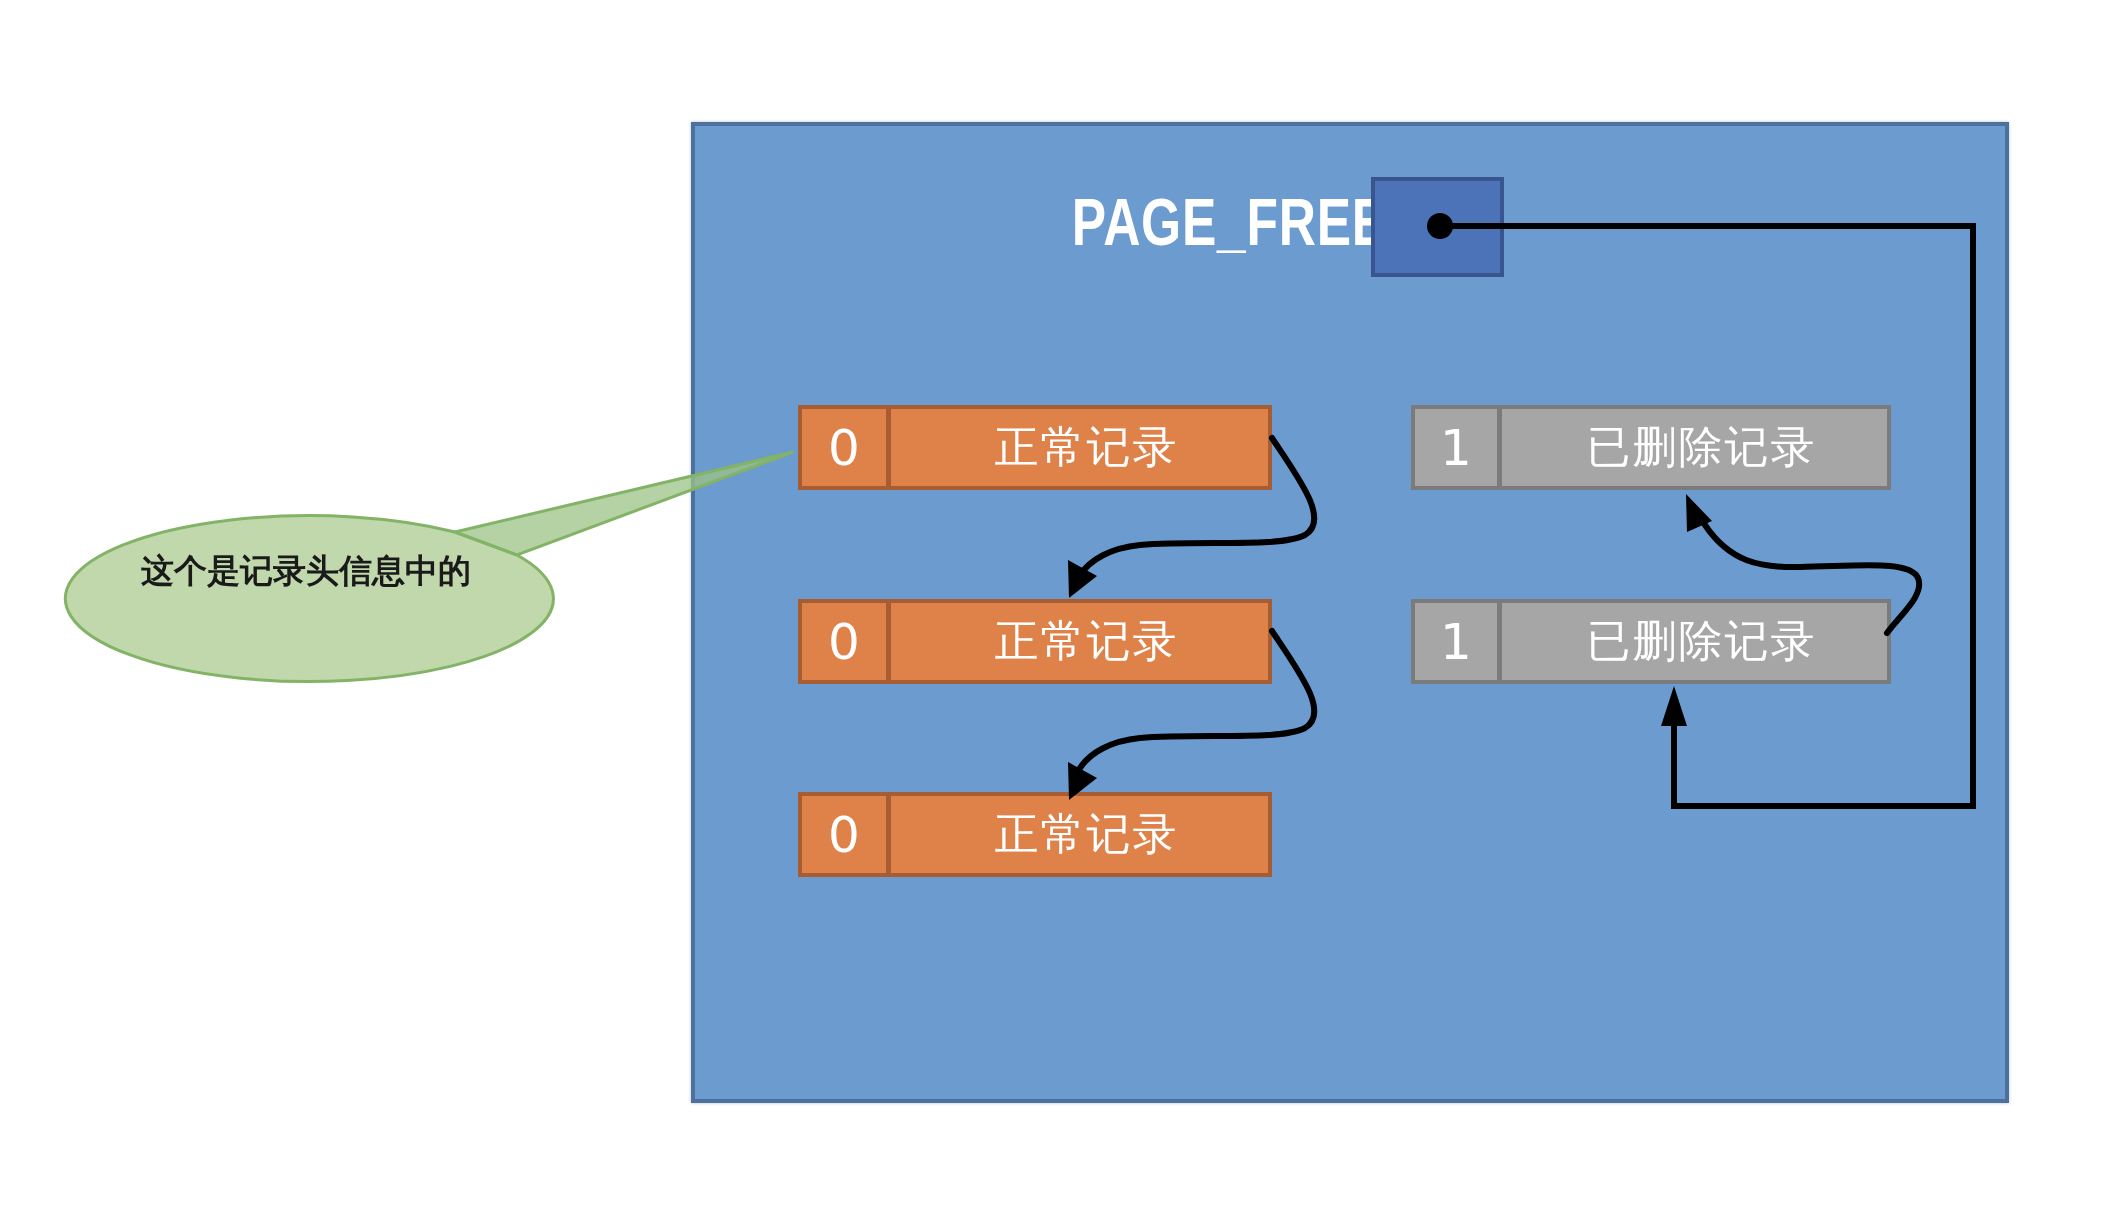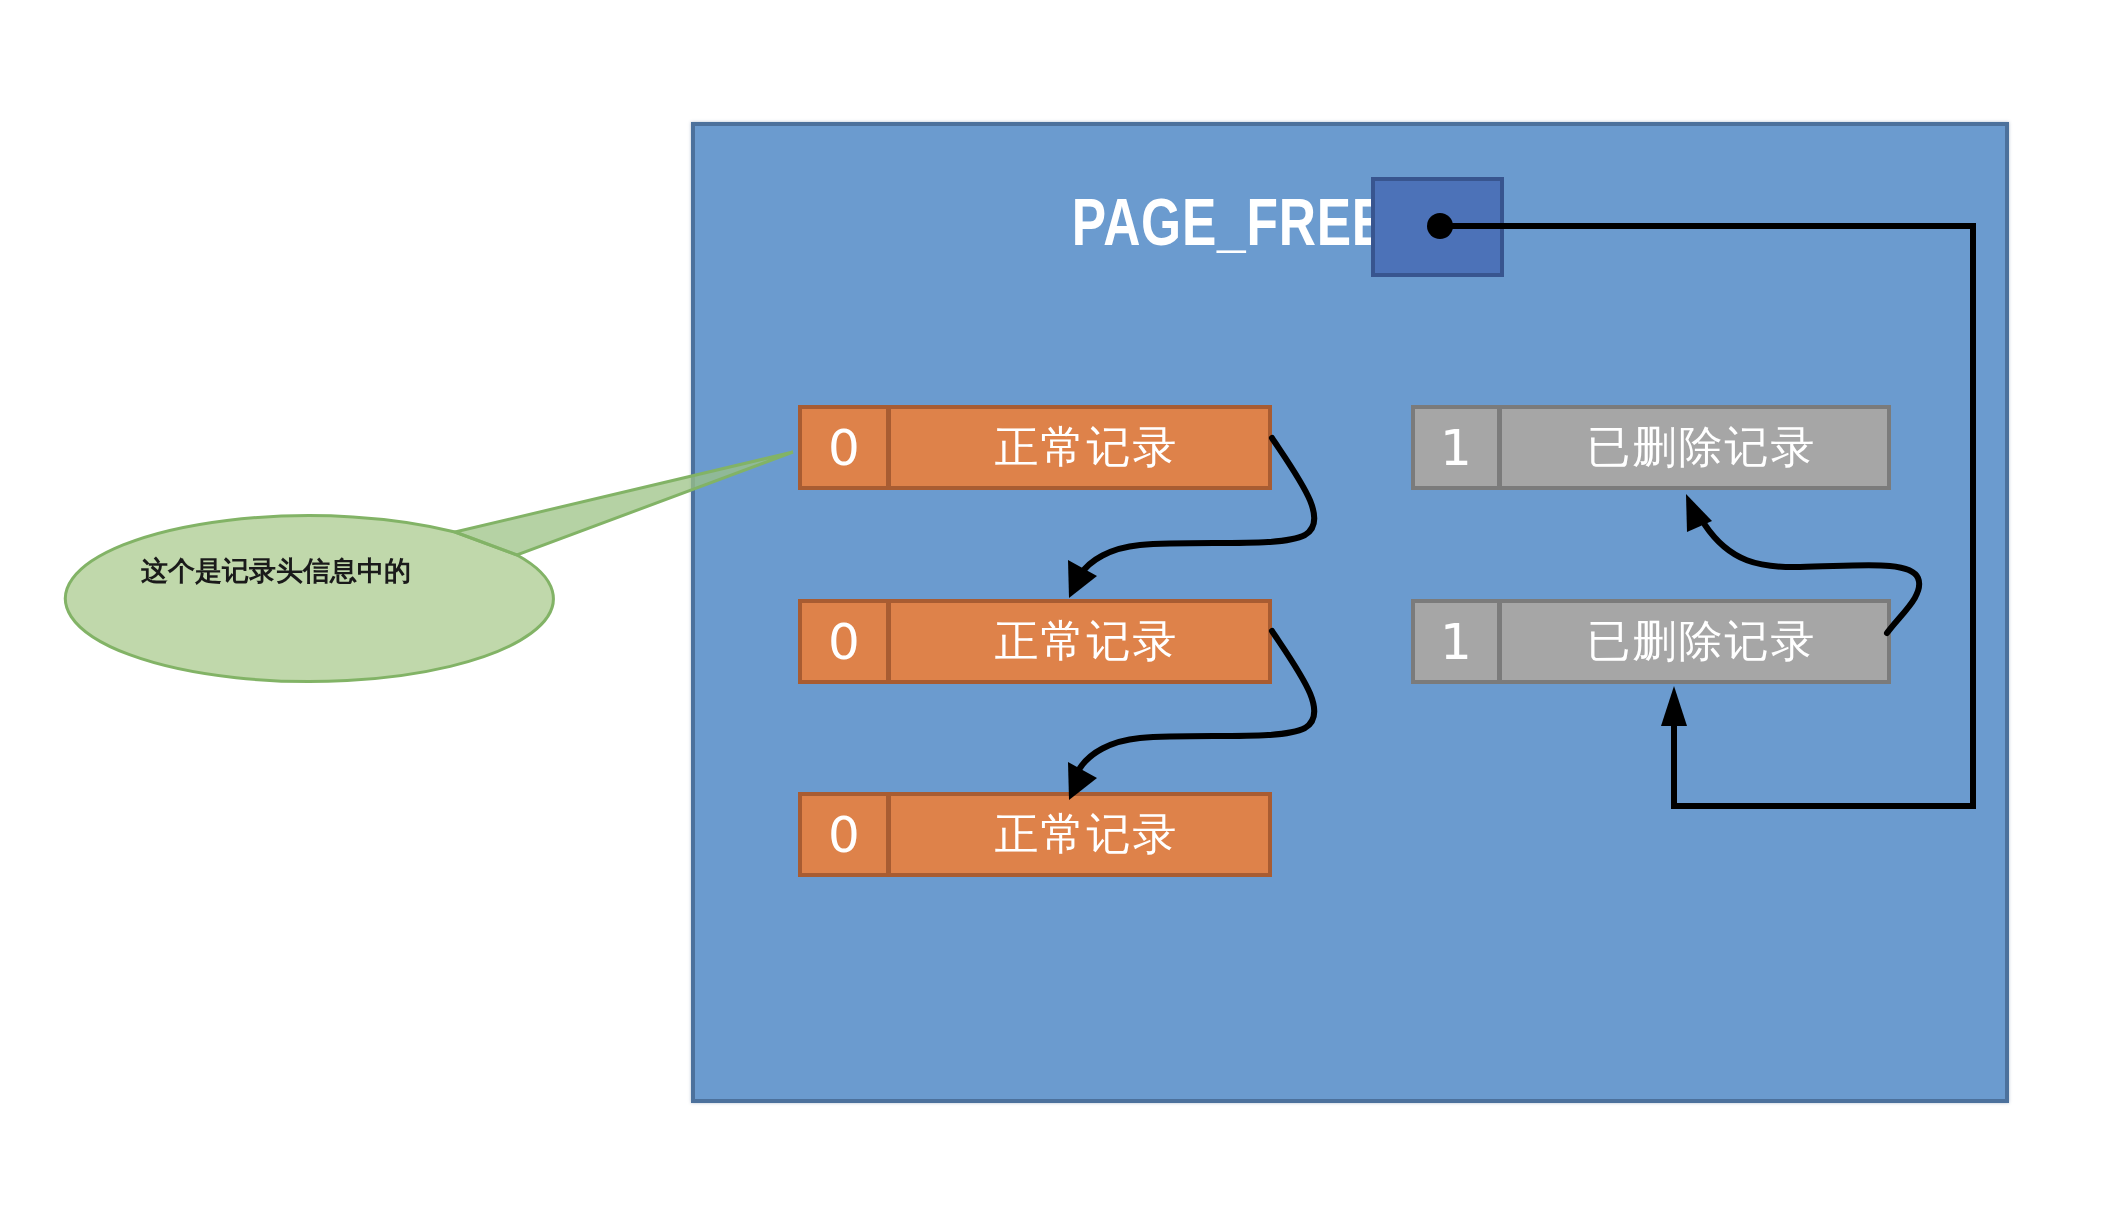--- a/index.html
+++ b/index.html
@@ -30,21 +30,21 @@
   }
   .record.normal .flag { border-right: 5px solid #a85c32; }
   .record.deleted .flag { border-right: 5px solid #7b7b7b; width: 82px; }
   .record .name {
     flex: 1; display: flex; align-items: center; justify-content: center;
     color: #ffffff; font-family: "DejaVu Sans", sans-serif; font-size: 44px; letter-spacing: 2px; padding-left: 14px;
   }
   #overlay { position: absolute; left: 0; top: 0; width: 2126px; height: 1216px; pointer-events: none; }
   .callout-text {
     position: absolute; left: 141px; top: 548px; width: 400px;
-    color: #1a1a1a; font-family: "DejaVu Sans Mono", monospace; font-size: 27px; line-height: 46px;
+    color: #1a1a1a; font-family: "DejaVu Sans Mono", monospace; font-size: 33px; line-height: 46px;
     font-weight: bold;
   }
 </style>
 </head>
 <body>
 
 <div id="stage">
 
   <svg id="callout-svg" style="position:absolute;left:0;top:0;" width="2126" height="1216">
     <path d="M 455 532 A 244 83 0 1 0 517 555 Z" fill="#c0d8ab" stroke="#82b366" stroke-width="3"></path>

